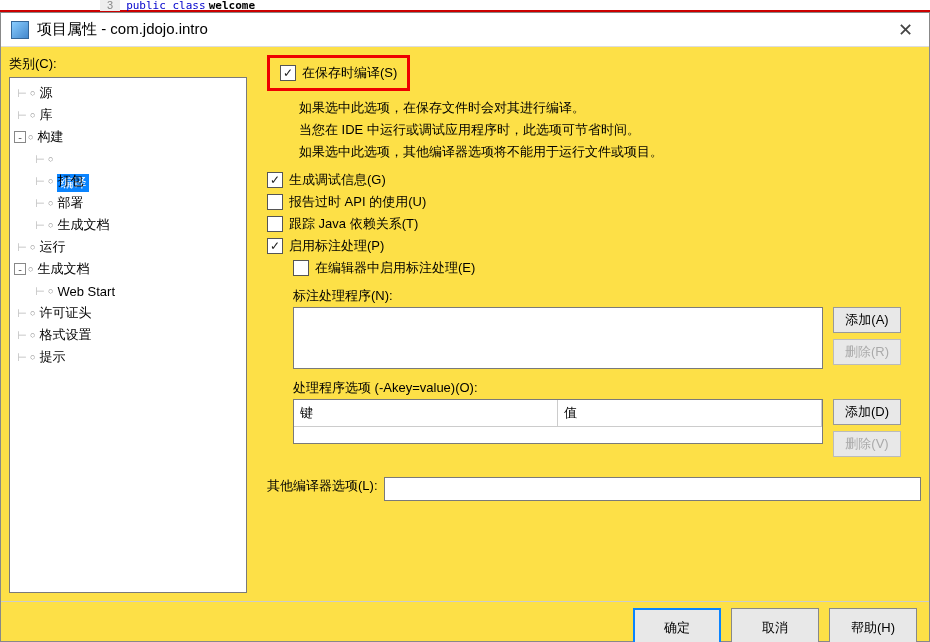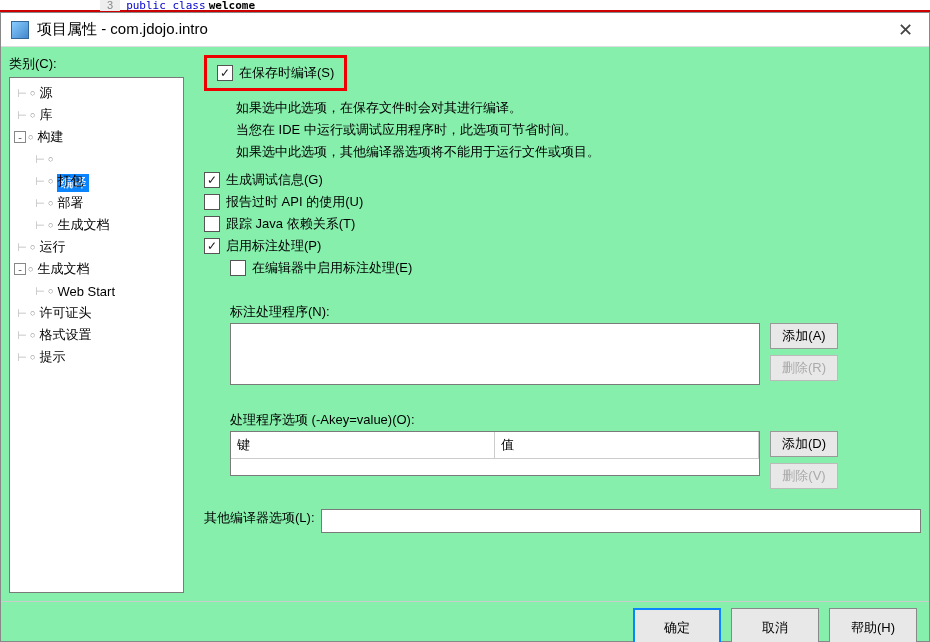--- a/index.html
+++ b/index.html
@@ -23,21 +23,21 @@
 .bg-code { color: #0000cc; font-family: monospace; }
 .bg-code-bold { color: #000; font-weight: bold; font-family: monospace; }
 .bg-gutter { background:#eee; width:20px; display:inline-block; text-align:center; color:#888; }
 
 .dialog {
   position: absolute;
   top: 12px;
   left: 0;
   width: 930px;
   height: 630px;
-  background: #86efac;
+  background: #fde047;
   border: 1px solid #888;
 }
 .titlebar {
   height: 34px;
   display: flex;
   align-items: center;
   padding: 0 10px;
   background: #fff;
   border-bottom: 1px solid #ddd;
 }
@@ -49,21 +49,21 @@
 }
 .title-text { font-size: 15px; flex: 1; }
 .close-x { font-size: 18px; color: #444; cursor: pointer; padding: 0 6px; }
 
 .content {
   display: flex;
   height: 554px;
   padding: 8px;
 }
 .left-pane {
-  width: 175px;
+  width: 238px;
   display: flex;
   flex-direction: column;
 }
 .category-label { margin-bottom: 4px; }
 .tree {
   flex: 1;
   background: #fff;
   border: 1px solid #7a7a7a;
   padding: 4px 2px;
   overflow: auto;
@@ -124,21 +124,21 @@
   background: #fff;
   font-size: 12px;
   color: #222;
 }
 .desc-block {
   margin-left: 32px;
   line-height: 1.7;
   margin-bottom: 6px;
 }
 .sub-indent { margin-left: 26px; }
-.section-label { margin-left: 26px; margin-top: 24px; }
+.section-label { margin-left: 26px; margin-top: 8px; }
 
 .list-box {
   margin-left: 26px;
   border: 1px solid #7a7a7a;
   background: #fff;
   height: 62px;
   width: 530px;
 }
 .button-col {
   display: flex; flex-direction: column;

